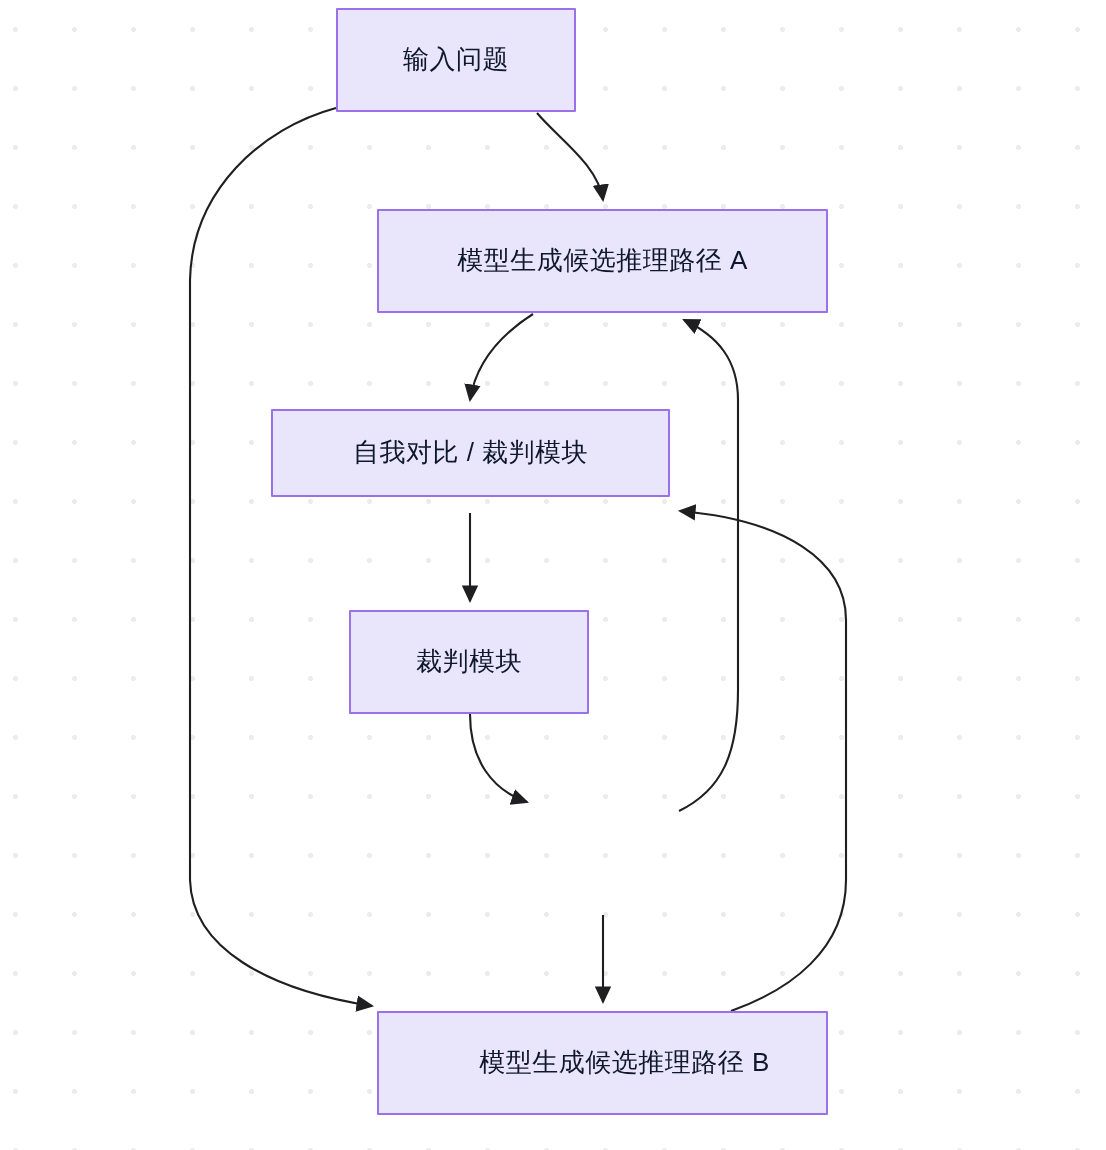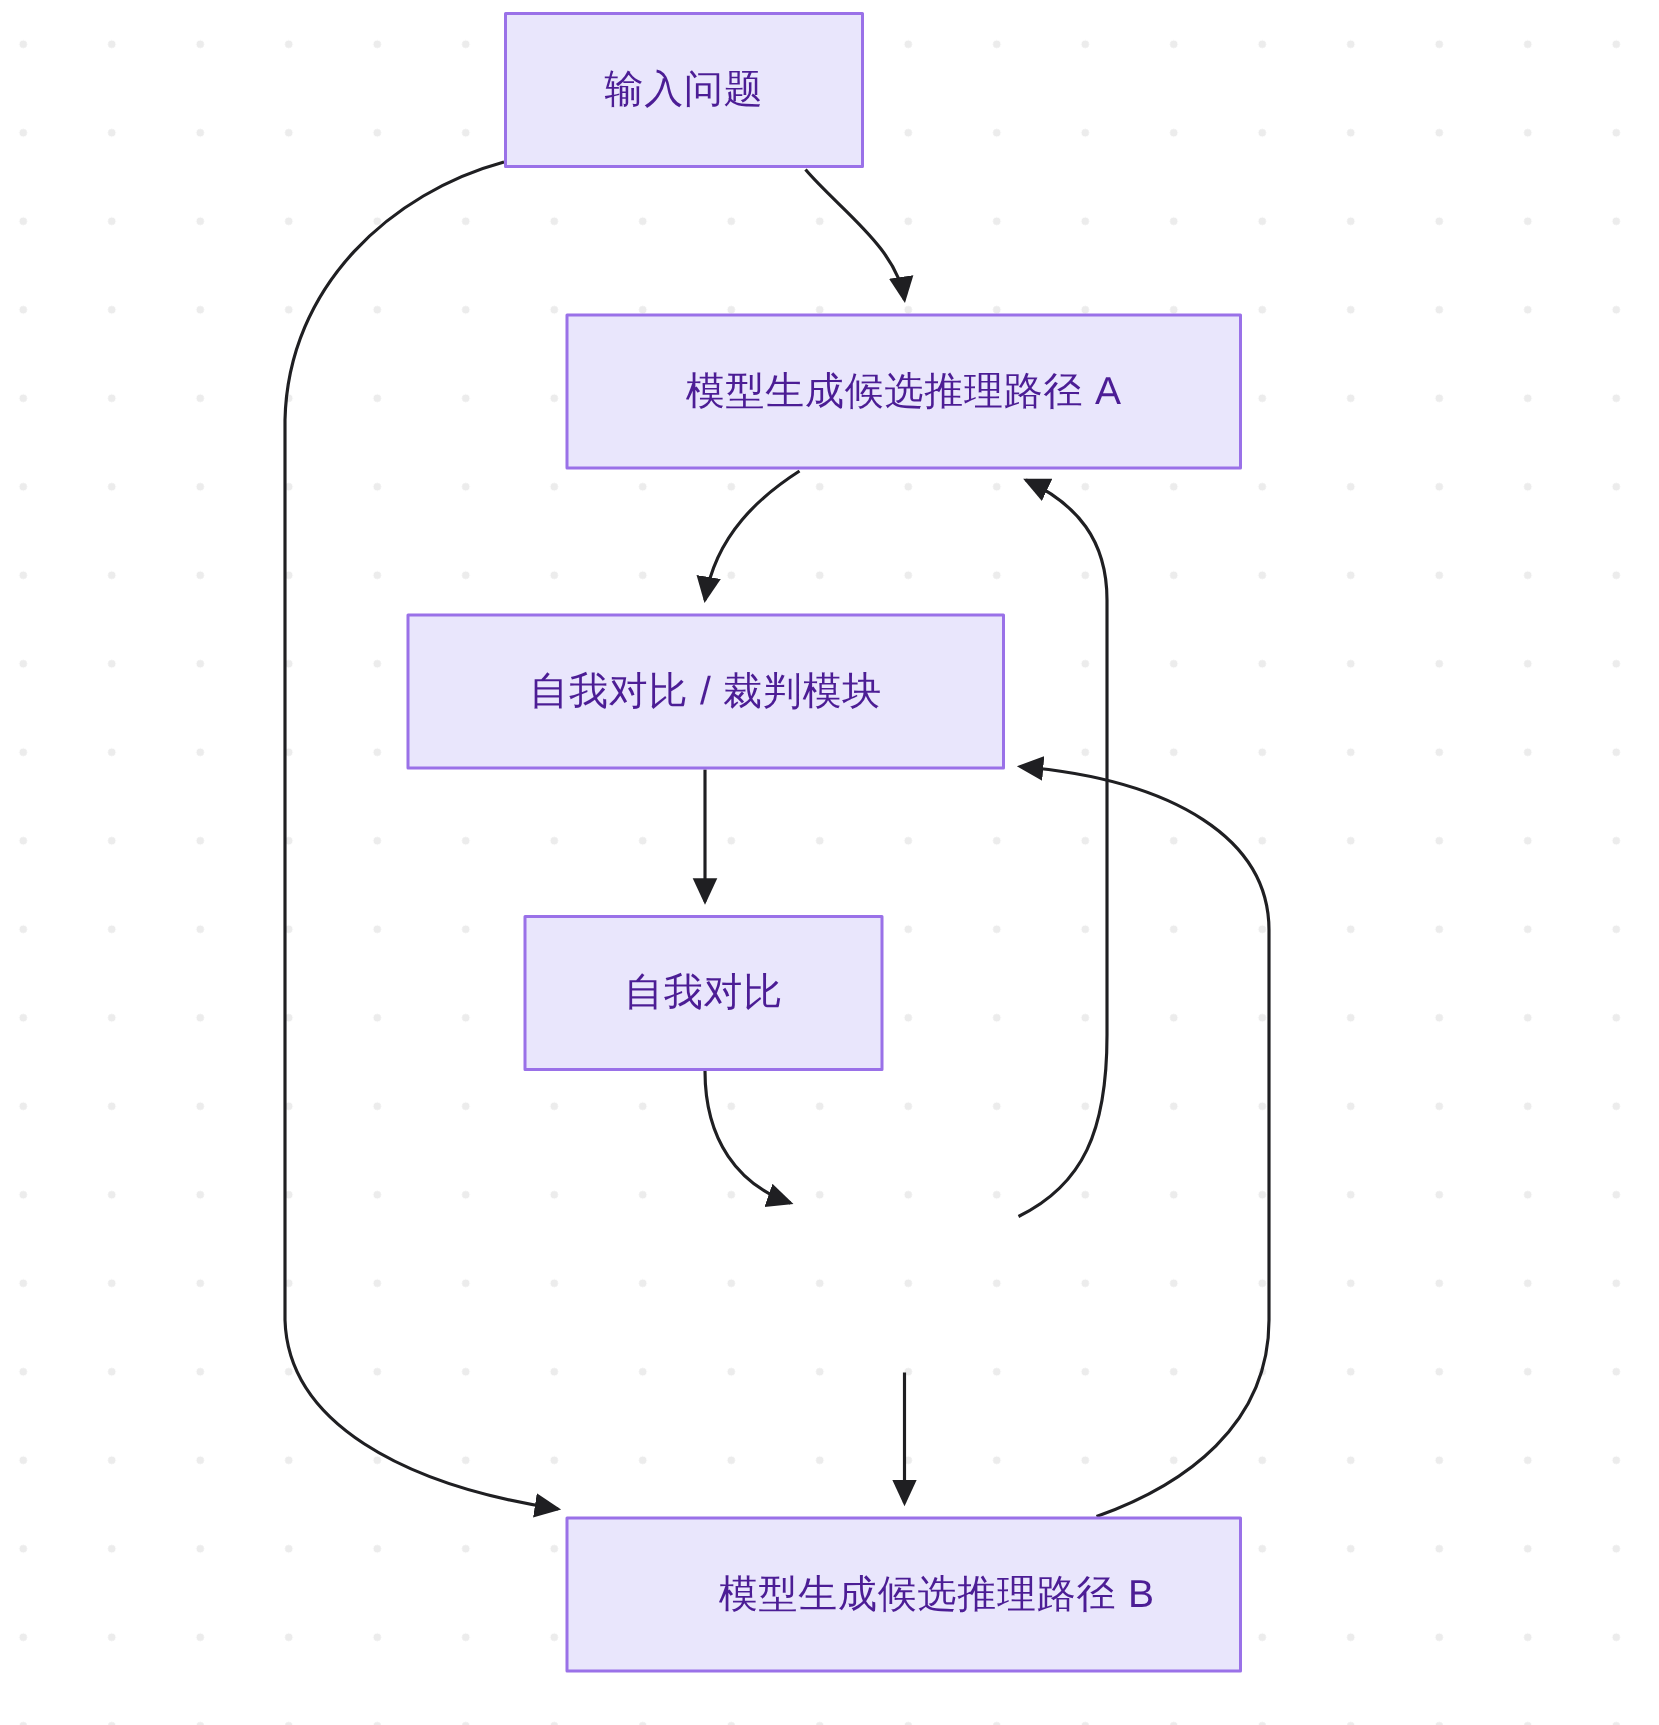--- a/index.html
+++ b/index.html
@@ -36,21 +36,21 @@
   }
   .node {
     position: absolute;
     box-sizing: border-box;
     background: #e9e6fc;
     border: 2px solid #9a71e8;
     border-radius: 1px;
     display: flex;
     align-items: center;
     justify-content: center;
-    color: #4c1d95;
+    color: #0f172a;
     font-size: 26px;
     font-weight: 400;
     letter-spacing: 0.5px;
     line-height: 1.2;
     white-space: nowrap;
   }
 </style>
 </head>
 <body>
 
@@ -87,26 +87,26 @@
   </svg>
 
   <div class="node" style="left:336px; top:8px; width:240px; height:104px;">
     <span>输入问题</span>
   </div>
 
   <div class="node" style="left:377px; top:209px; width:451px; height:104px;">
     <span>模型生成候选推理路径 A</span>
   </div>
 
-  <div class="node" style="left:271px; top:409px; width:399px; height:104px;">
+  <div class="node" style="left:271px; top:409px; width:399px; height:88px;">
     <span>自我对比 / 裁判模块</span>
   </div>
 
   <div class="node" style="left:349px; top:610px; width:240px; height:104px;">
-    <span>自我对比</span>
+    <span>裁判模块</span>
   </div>
 
 
   <div class="node" style="left:377px; top:1011px; width:451px; height:104px;padding-left:44px;">
     <span>模型生成候选推理路径 B</span>
   </div>
 
 </div>
 
 </body></html>

